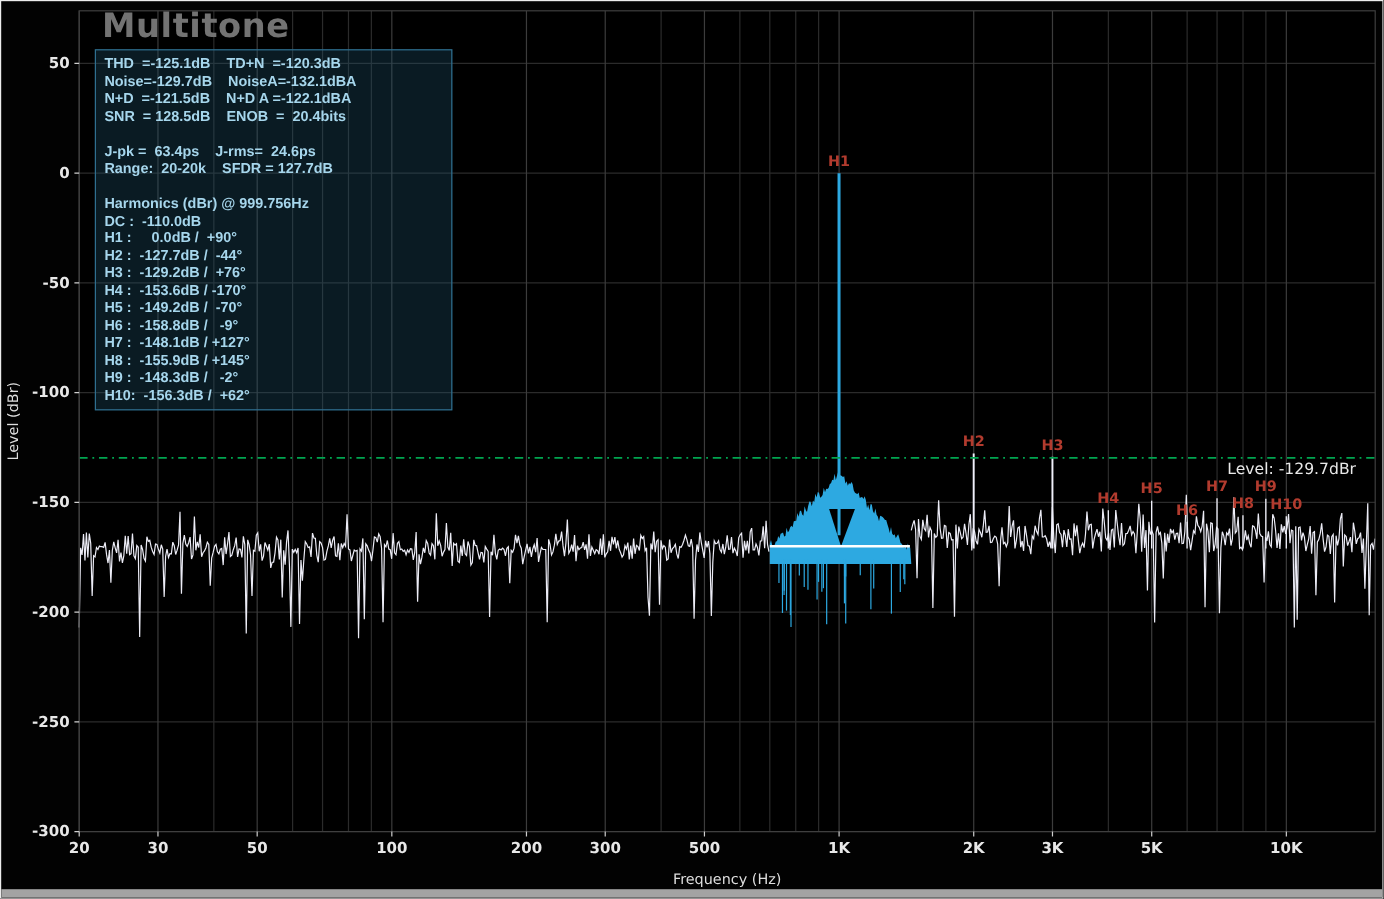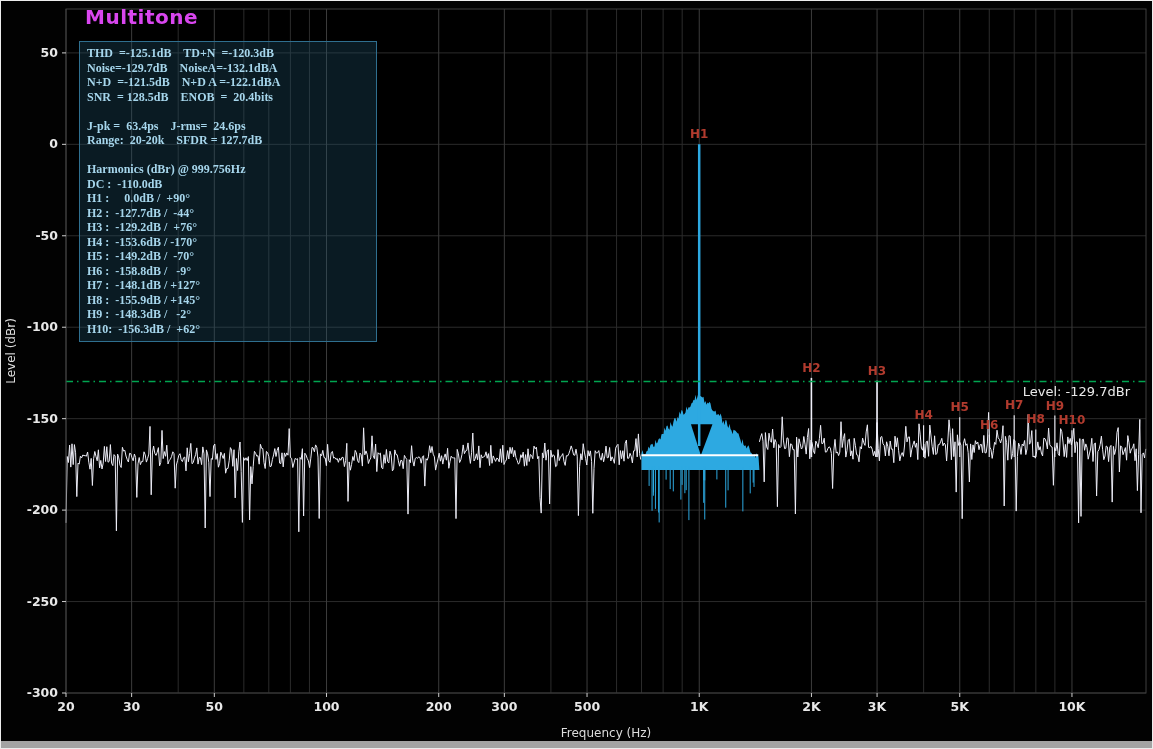--- a/index.html
+++ b/index.html
@@ -4,28 +4,28 @@
 <style>
   html,body{margin:0;padding:0;background:#2a2a2a;}
   .window{
     position:relative;width:1153px;height:749px;box-sizing:border-box;
     background:#020202;border:1px solid #ececec;overflow:hidden;
     font-family:"DejaVu Sans",sans-serif;
   }
   #chart-svg{position:absolute;left:0;top:0;}
   .chart-title{
     position:absolute;left:84px;top:4px;
-    font-size:20px;font-weight:bold;color:#d946ef;letter-spacing:.5px;
+    font-size:28px;font-weight:bold;color:#737373;letter-spacing:.5px;
     font-family:"DejaVu Sans",sans-serif;
   }
   .stats-panel{
     position:absolute;left:78px;top:40px;width:282px;
     background:rgba(32,84,110,0.32);border:1px solid #2F6F8F;
     padding:4px 7px 5px 7px;
-    font-family:Liberation Serif, serif;font-size:12px;font-weight:bold;
+    font-family:Liberation Sans, sans-serif;font-size:12px;font-weight:bold;
     color:#A6D6EC;line-height:14.5px;white-space:pre;
   }
   .stats-line{min-height:14.5px;}
   .noise-annotation{
     position:absolute;right:22px;top:383px;
     font-size:13px;color:#E9E9E9;font-family:"DejaVu Sans",sans-serif;
   }
   .bottom-strip{
     position:absolute;left:0;right:0;bottom:0;height:7px;background:#A3A3A3;
   }

